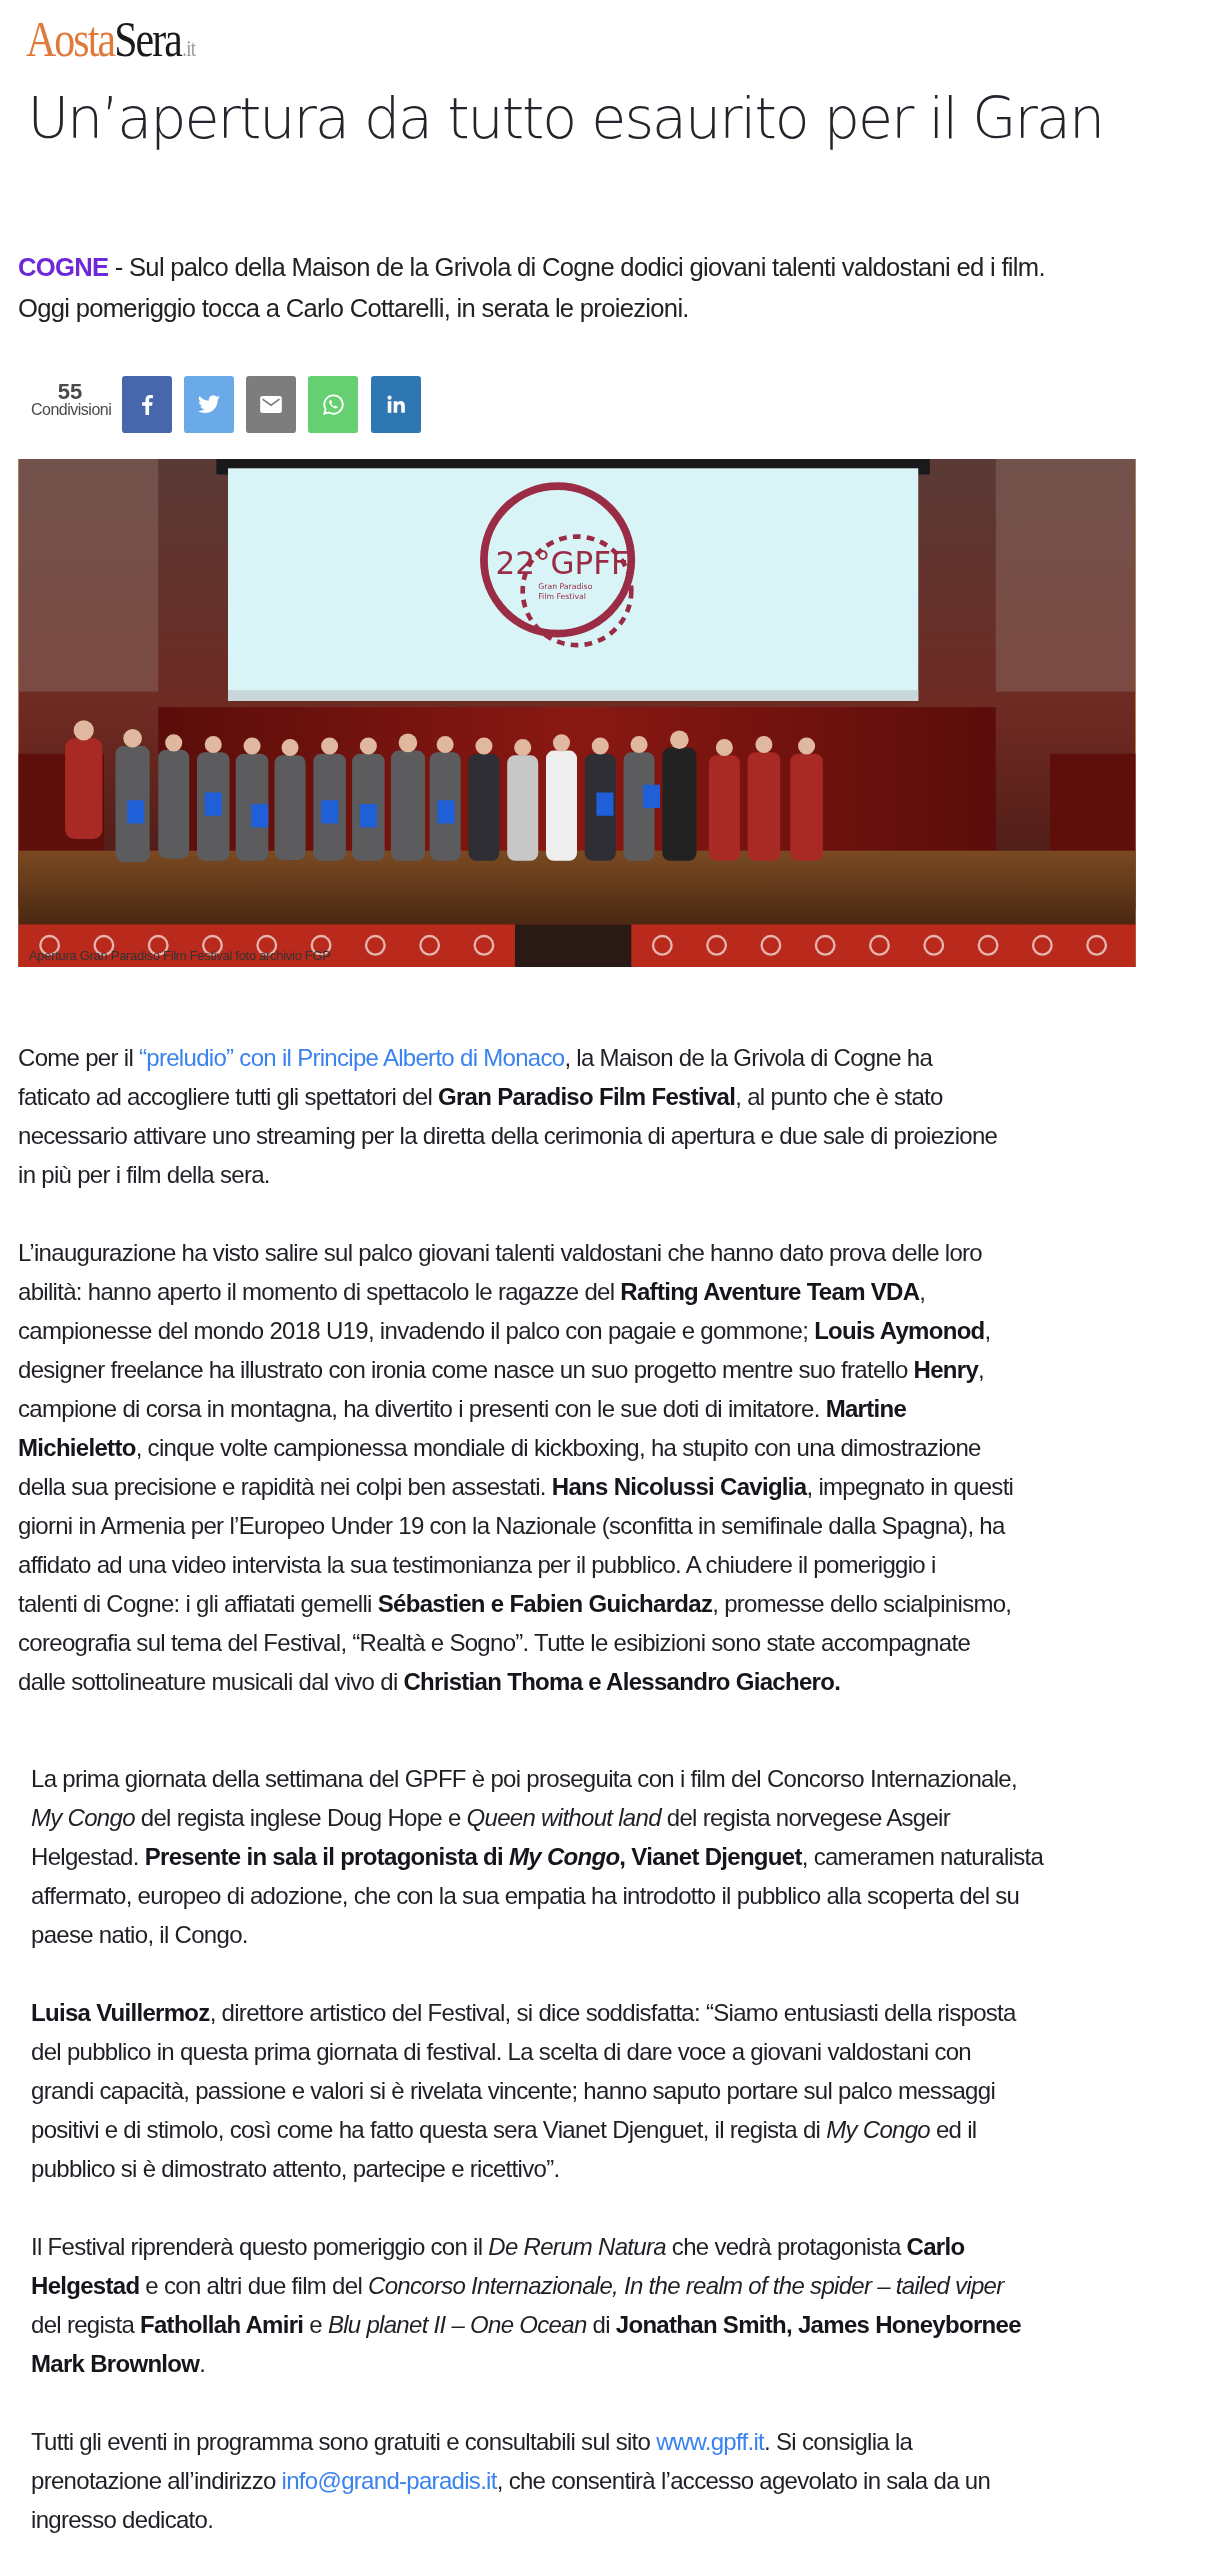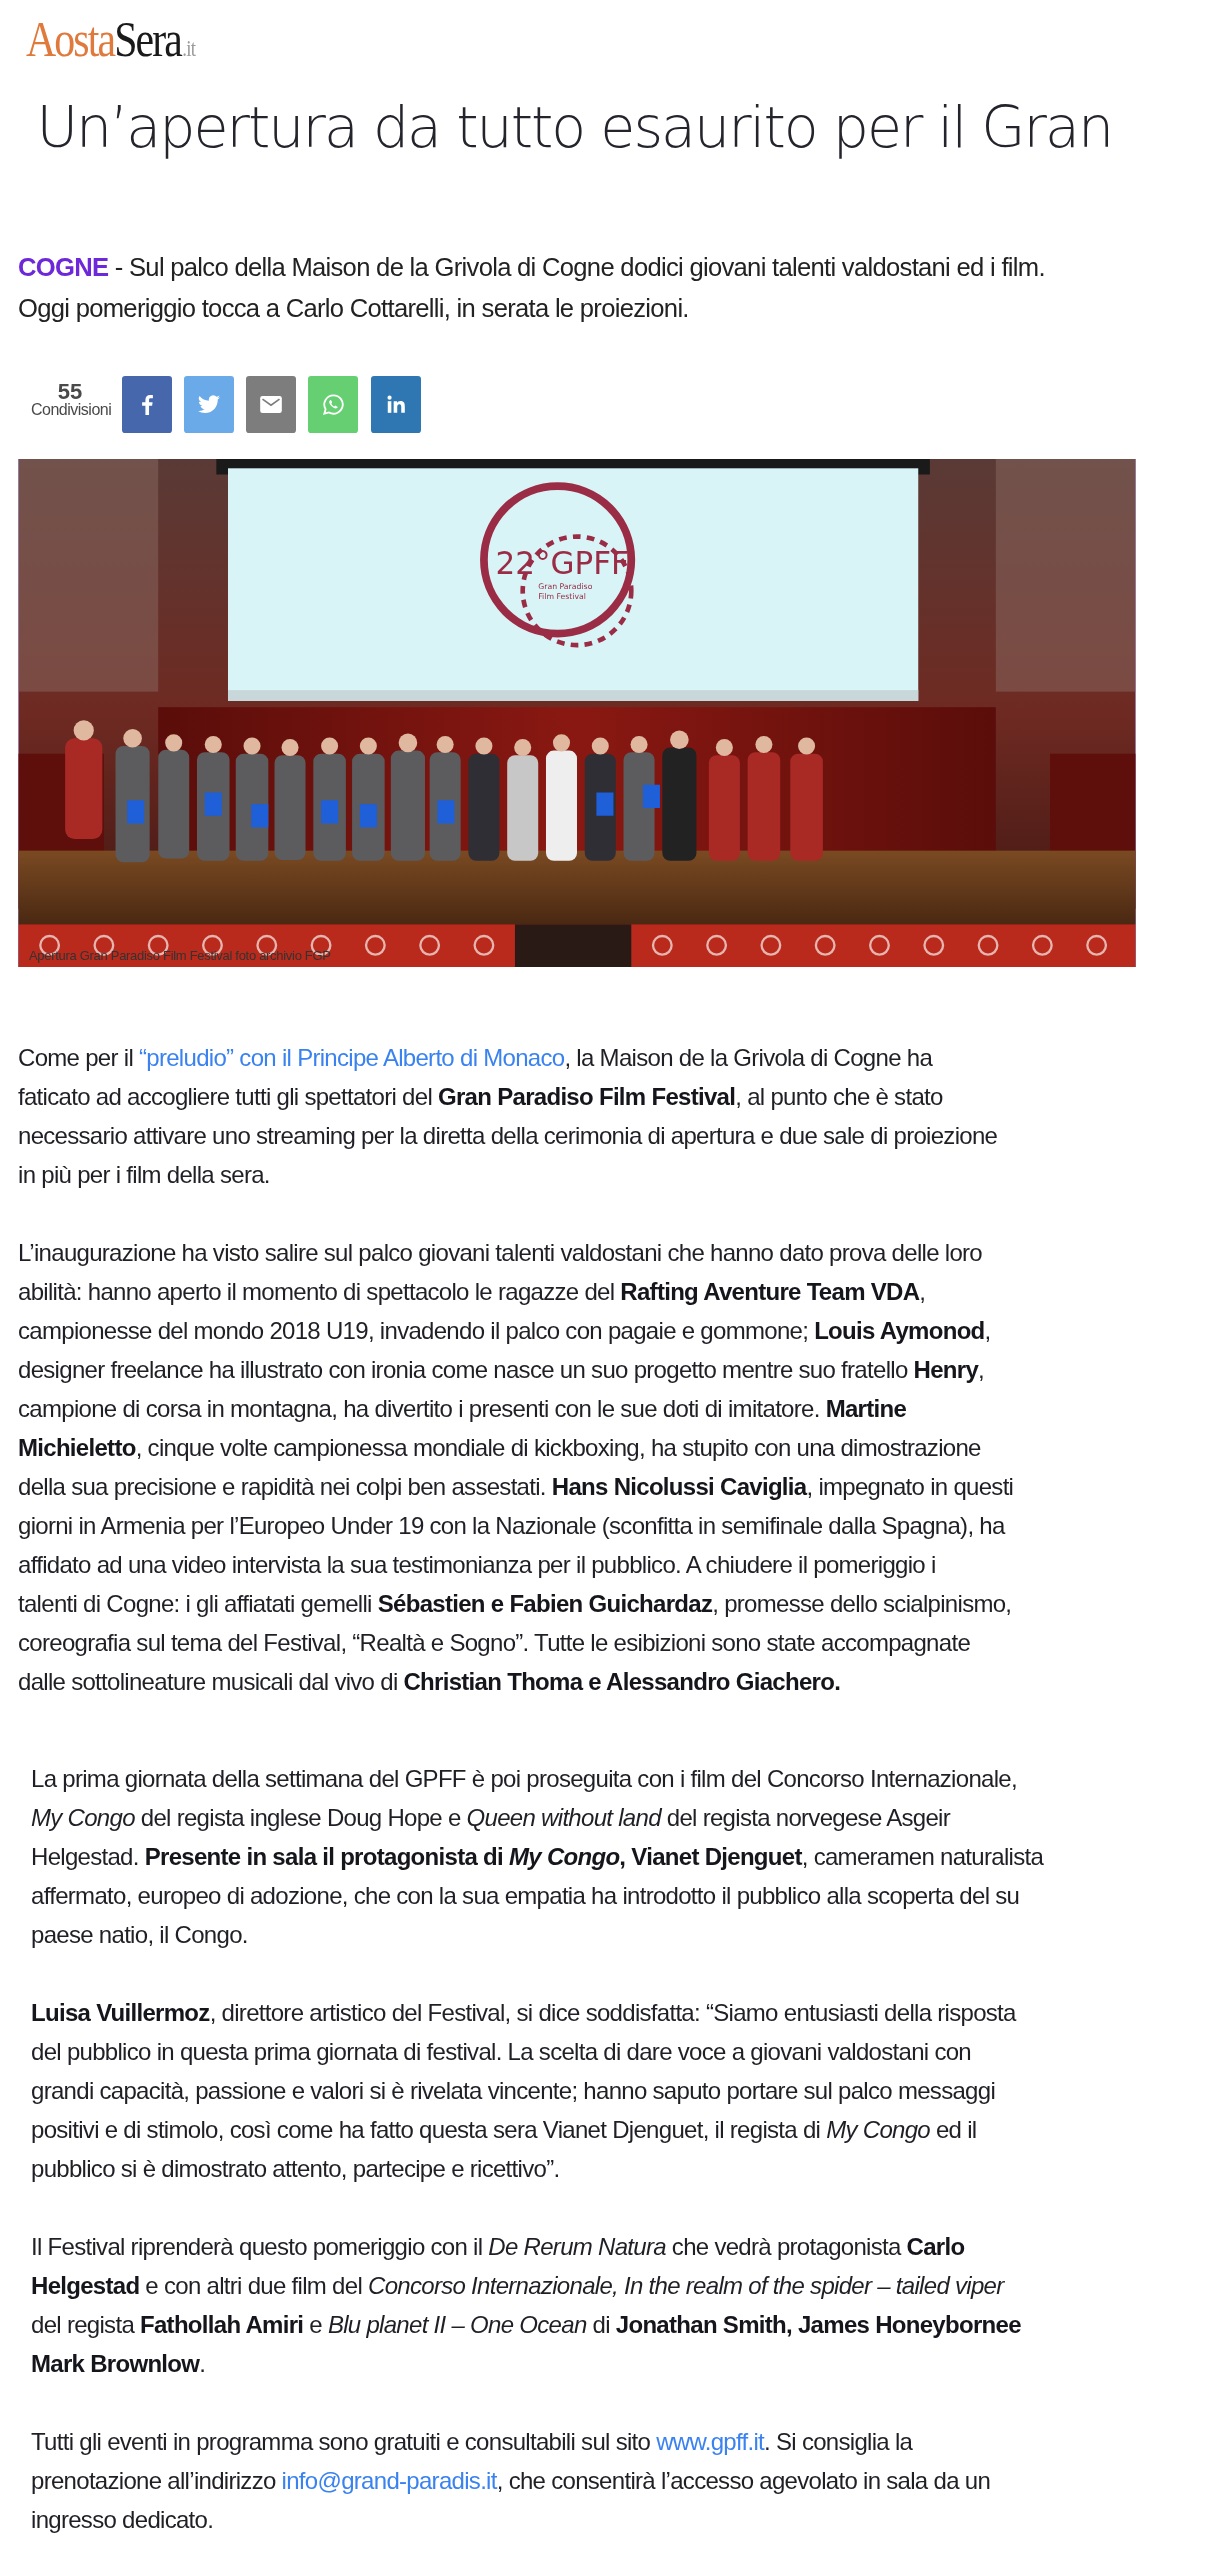--- a/index.html
+++ b/index.html
@@ -16,21 +16,21 @@
     font-family: "Liberation Serif", "DejaVu Serif", serif;
     font-size: 51px; line-height: 51px; letter-spacing: -2.3px;
     transform: scaleX(0.82); transform-origin: left top;
   }
   .logo .aosta { color: #e07a3c; }
   .logo .sera  { color: #1a1a1a; }
   .logo .it    { color: #9a9a9a; font-size: 23px; letter-spacing: -0.8px; margin-left: 1.6px; }
 
   
   .headline {
-    left: 19.4px; top: 78px; width: 1149px; margin: 17px;
+    left: 19.4px; top: 78px; width: 1149px; margin: 8px;
     font-family: "DejaVu Sans", sans-serif; font-weight: 200;
     font-size: 57px; line-height: 64px; letter-spacing: -2px;
     color: #24242c;
   }
   .headline .hl { display: block; white-space: nowrap; }
 
   
   .intro {
     left: 18px; top: 247px; width: 1180px; margin: 0;
     font-size: 25.6px; line-height: 41px; color: #222; letter-spacing: -0.7px;
@@ -48,21 +48,21 @@
   .share-btn {
     top: 376px; width: 50px; height: 57px; border-radius: 3.1px;
     display: flex; align-items: center; justify-content: center;
     color: #fff; cursor: pointer;
   }
   .share-btn svg { display: block; }
 
   
   .photo {
     left: 18px; top: 459px; width: 1118px; height: 508px; overflow: hidden;
-    background: #c4b5fd;
+    background: #fdba74;
   }
   .caption {
     left: 18px; top: 944px; font-size: 13px; line-height: 23px; color: #333;
     letter-spacing: -0.3px; white-space: nowrap; margin-left: 11px;
   }
 
   
   .body-text {
     font-size: 24px; line-height: 39px; letter-spacing: -0.7px; color: #1f1f26;
   }

